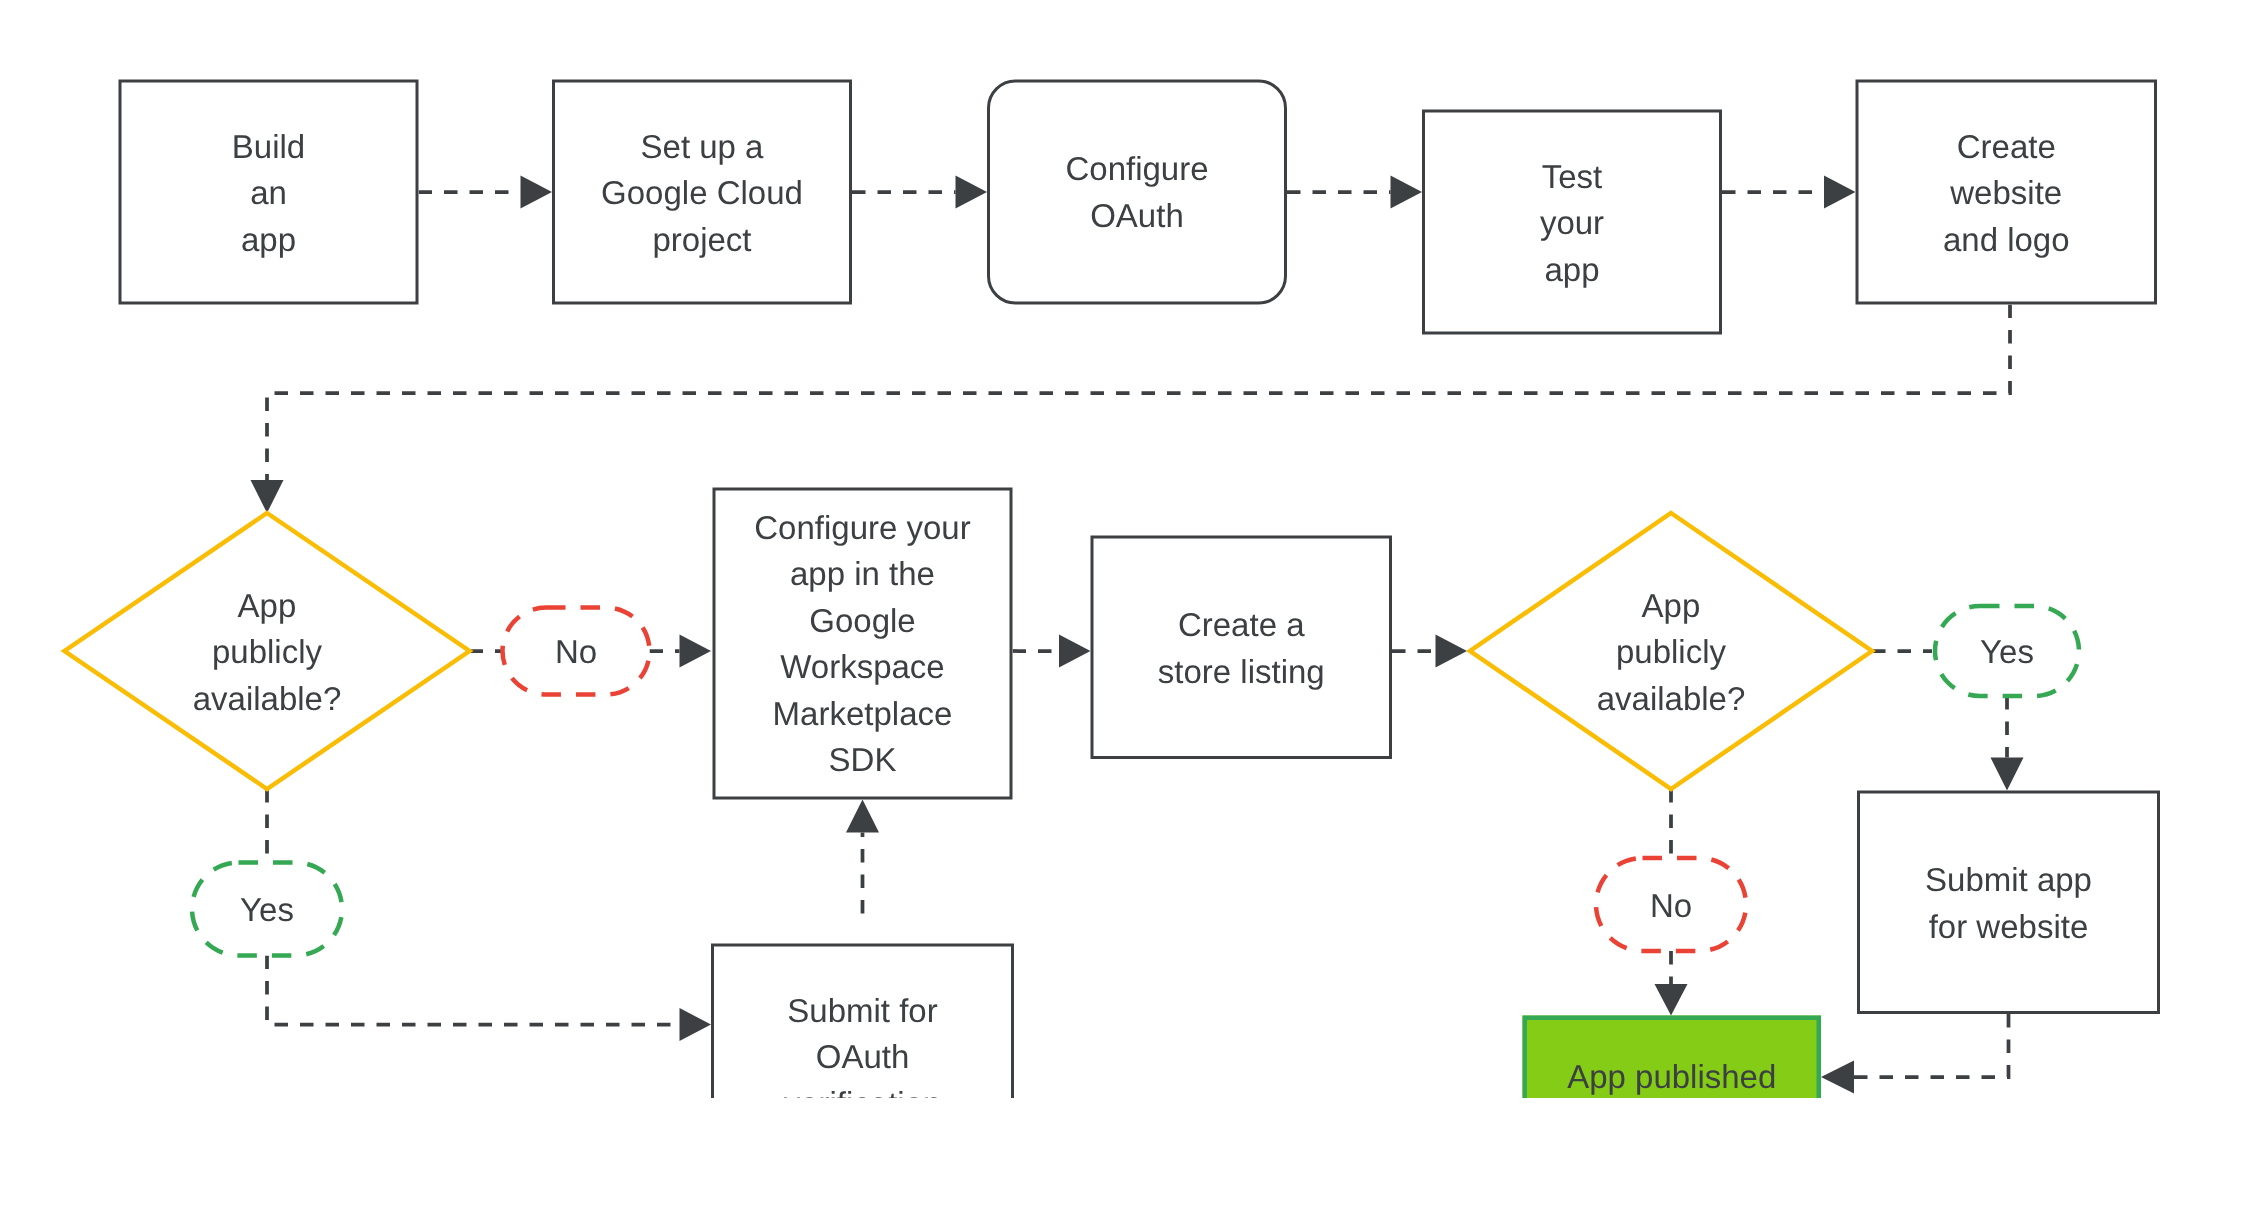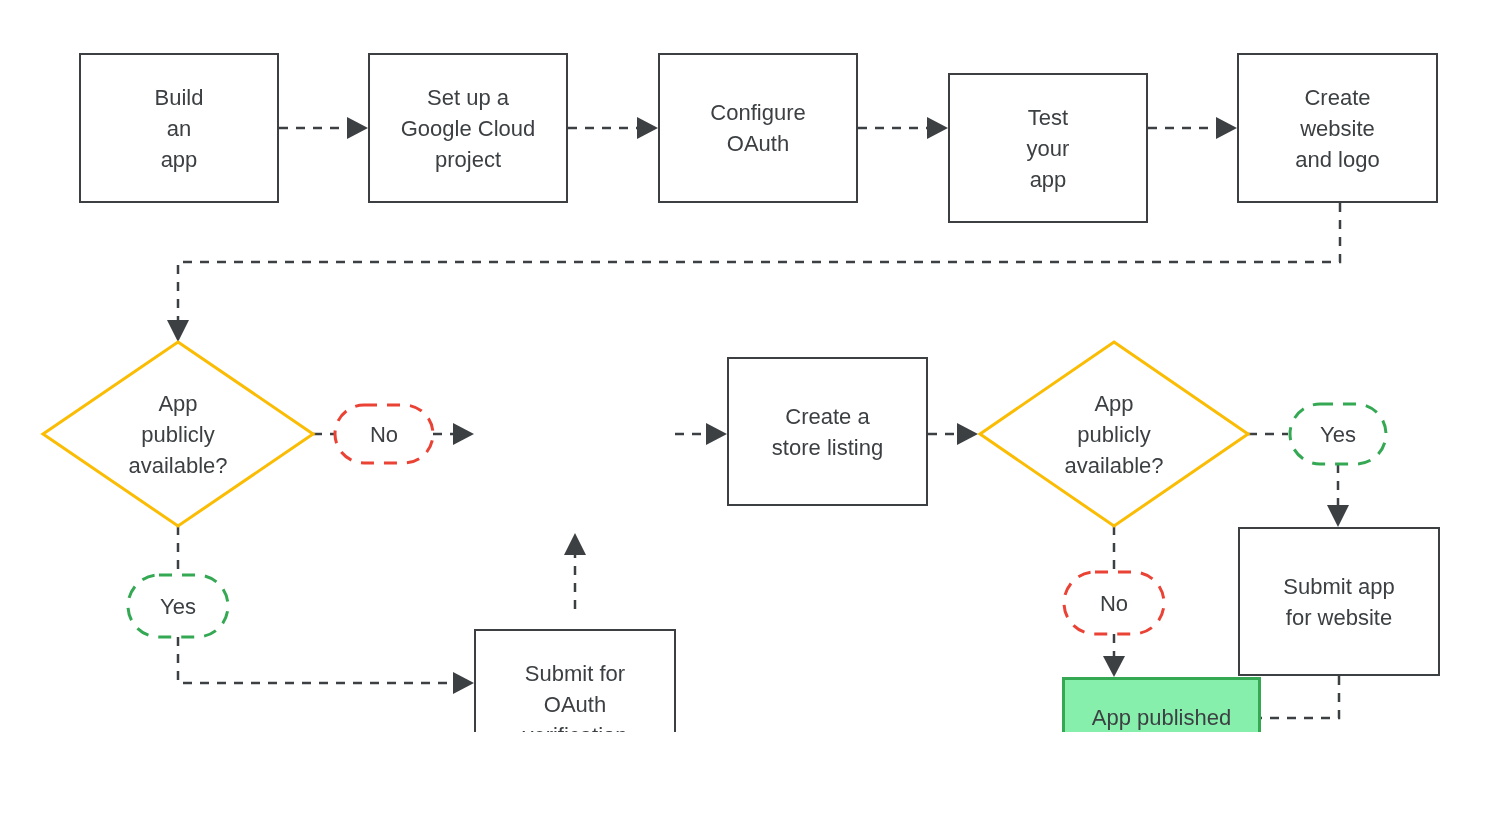--- a/index.html
+++ b/index.html
@@ -26,21 +26,21 @@
   .oval-no{stroke:var(--color-no);}
   .oval-yes{stroke:var(--color-yes);}
   .node{
     position:absolute;z-index:1;
     display:flex;align-items:center;justify-content:center;
     text-align:center;white-space:pre-line;
     font-size:22px;line-height:31px;
     box-sizing:border-box;
   }
   .box{background:#ffffff;border:2px solid var(--color-line);}
-  .published{background:#86efac;border:3px solid var(--color-yes);margin-left:47px;}
+  .published{background:#84cc16;border:3px solid var(--color-yes);}
   .overlay{background:transparent;}
 </style>
 </head>
 <body>
 
 <div class="canvas">
 
   <svg class="wires" width="1494" height="814" viewBox="0 0 1494 814">
 
     <polyline class="dash" points="279,128 347,128"></polyline>
@@ -95,29 +95,35 @@
     <rect class="oval oval-yes" x="1290" y="404" width="96" height="60" rx="30"></rect>
     <rect class="oval oval-no" x="1064" y="572" width="100" height="62" rx="31"></rect>
   </svg>
 
   <div class="node box" style="left:79px;top:53px;width:200px;height:150px;">Build
 an
 app</div>
   <div class="node box" style="left:368px;top:53px;width:200px;height:150px;">Set up a
 Google Cloud
 project</div>
-  <div class="node box" style="left:658px;top:53px;width:200px;height:150px;">Configure
+  <div class="node box" style="left:658px;top:53px;width:200px;height:150px;border-radius:19px;">Configure
 OAuth</div>
   <div class="node box" style="left:948px;top:53px;width:200px;height:150px;margin-top:20px;">Test
 your
 app</div>
   <div class="node box" style="left:1237px;top:53px;width:201px;height:150px;">Create
 website
 and logo</div>
 
+  <div class="node box" style="left:475px;top:325px;width:200px;height:208px;">Configure your
+app in the
+Google
+Workspace
+Marketplace
+SDK</div>
   <div class="node box" style="left:727px;top:357px;width:201px;height:149px;">Create a
 store listing</div>
 
   <div class="node box" style="left:474px;top:609px;width:202px;height:150px;margin-top:20px;">Submit for
 OAuth
 verification</div>
   <div class="node box" style="left:1238px;top:527px;width:202px;height:149px;">Submit app
 for website</div>
   <div class="node published" style="left:1015px;top:677px;width:199px;height:80px;">App published</div>
 

